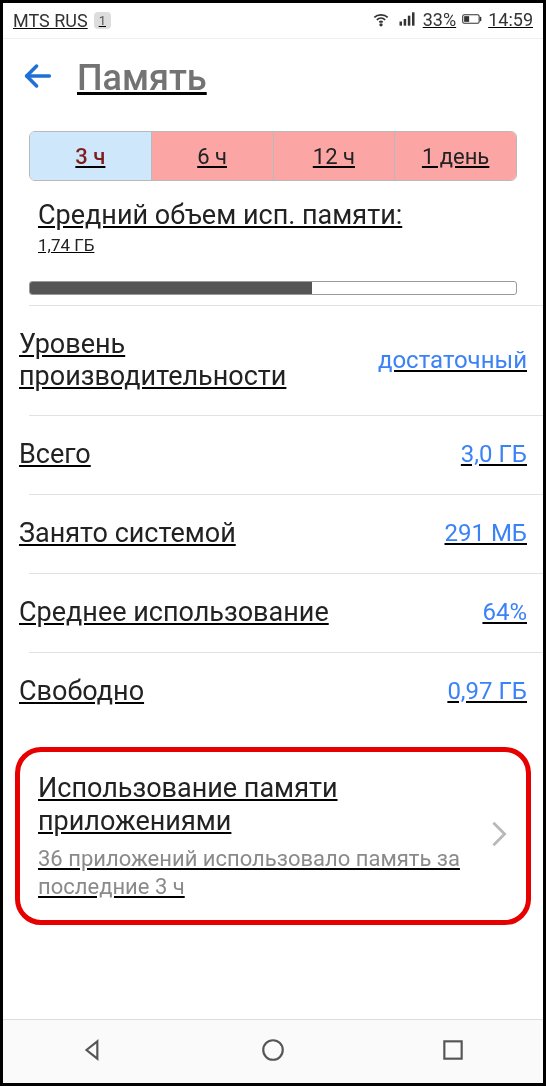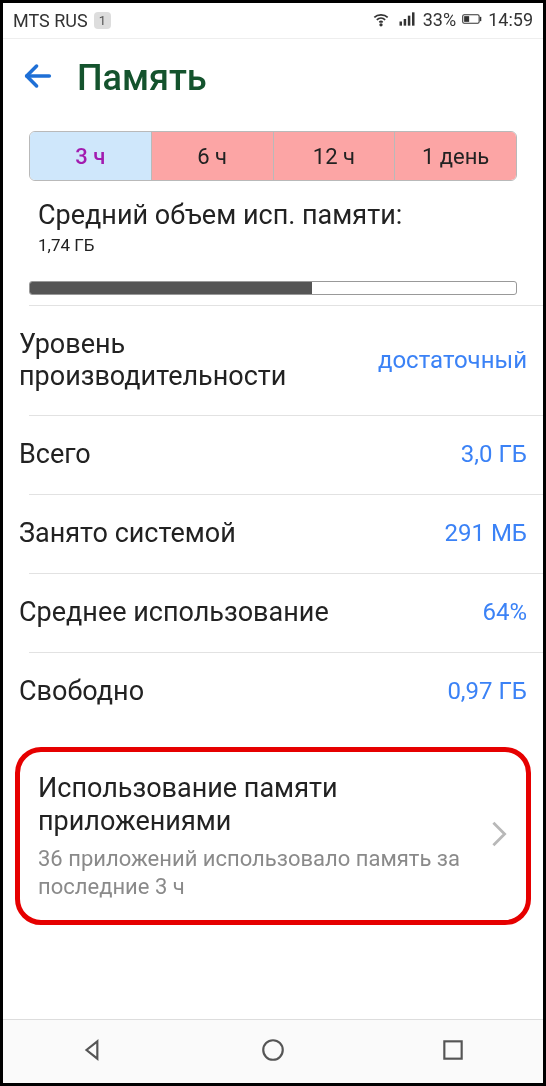--- a/index.html
+++ b/index.html
@@ -1,30 +1,30 @@
 <!DOCTYPE html>
 <html><head>
 <meta charset="utf-8">
 <style>
   * { box-sizing: border-box; margin: 0; padding: 0; }
   html, body { width: 546px; height: 1086px; font-family: -apple-system, Roboto, Arial, sans-serif; background: #fff; }
-  .frame { width: 546px; height: 1086px; border: 3px solid #000; position: relative; background: #fff; display: flex; flex-direction: column; }
+  .frame { width: 546px; height: 1086px; border: 3px solid #000; position: relative; background: #fff; display: flex; flex-direction: column; text-decoration: underline; }
   .status-bar { display: flex; align-items: center; height: 36px; padding: 0 10px; font-size: 18px; color: #333; border-bottom: 1px solid #eee; }
   .status-left { display: flex; align-items: center; gap: 6px; }
   .sim-badge { background: #ddd; border-radius: 4px; font-size: 13px; padding: 1px 5px; color: #555; }
   .status-right { margin-left: auto; display: flex; align-items: flex-start; gap: 6px; }
   .status-right svg { width: 20px; height: 20px; }
   .header { display: flex; align-items: center; height: 78px; padding: 0 18px; gap: 22px; }
   .back-arrow svg { width: 34px; height: 34px; stroke: #1e6fd6; }
-  .title { font-size: 36px; font-weight: 500; color: #14532d; }
+  .title { font-size: 36px; font-weight: 500; color: #737373; }
   .content { flex: 1; overflow: hidden; }
   .seg-control { display: flex; margin: 14px 26px 18px 26px; border: 1px solid #b9b9b9; border-radius: 6px; overflow: hidden; height: 50px; }
   .seg-item { flex: 1; display: flex; align-items: center; justify-content: center; font-size: 22px; color: #222; border-right: 1px solid #b9b9b9; background: #fca5a5; }
   .seg-item:last-child { border-right: none; }
-  .seg-item.active { background: #cfe7fb; color: #a21caf; font-weight: 500; }
+  .seg-item.active { background: #cfe7fb; color: #7f1d1d; font-weight: 500; }
   .avg-block { padding: 0 26px 10px 35px; }
   .avg-label { font-size: 27px; color: #222; line-height: 1.25; }
   .avg-value { font-size: 17px; color: #222; margin-top: 2px; }
   .progress { margin: 16px 26px 10px 26px; height: 14px; border: 1px solid #999; border-radius: 3px; overflow: hidden; background: #fff; }
   .progress-fill { height: 100%; background: #555; width: 58%; }
   .divider { height: 1px; background: #e2e2e2; margin-left: 26px; }
   .row { display: flex; align-items: center; padding: 22px 16px; min-height: 78px; }
   .row-label { font-size: 27px; color: #222; flex: 1; line-height: 1.2; }
   .row-value { font-size: 24px; color: #3b82f6; text-align: right; max-width: 160px; line-height: 1.2; }
   .highlight-box { margin: 16px 12px 0 12px; border: 5px solid #e60000; border-radius: 26px; padding: 20px 18px; display: flex; align-items: center; }

